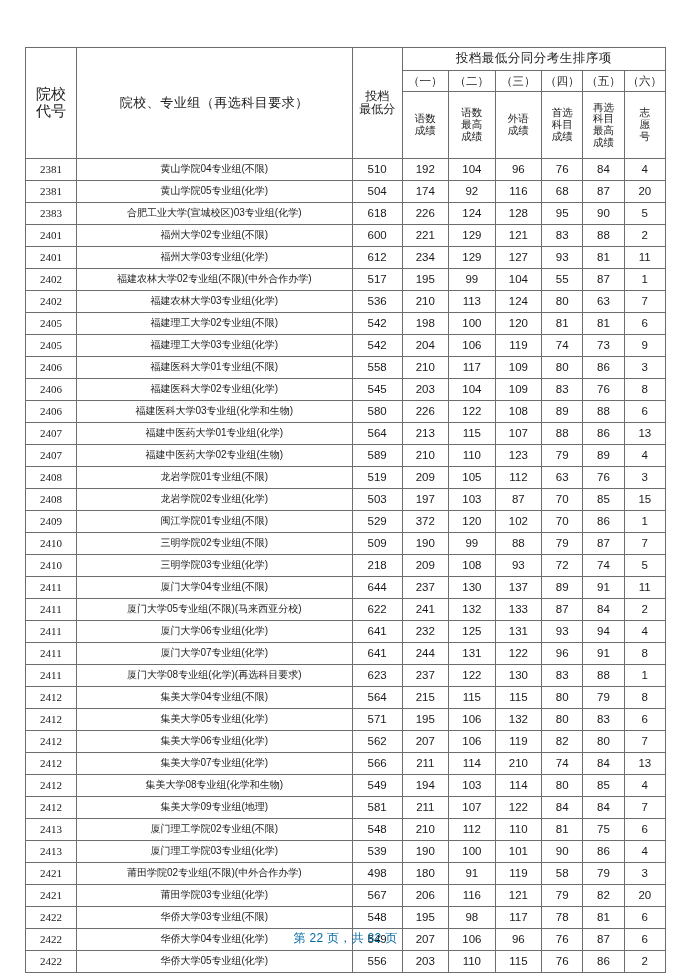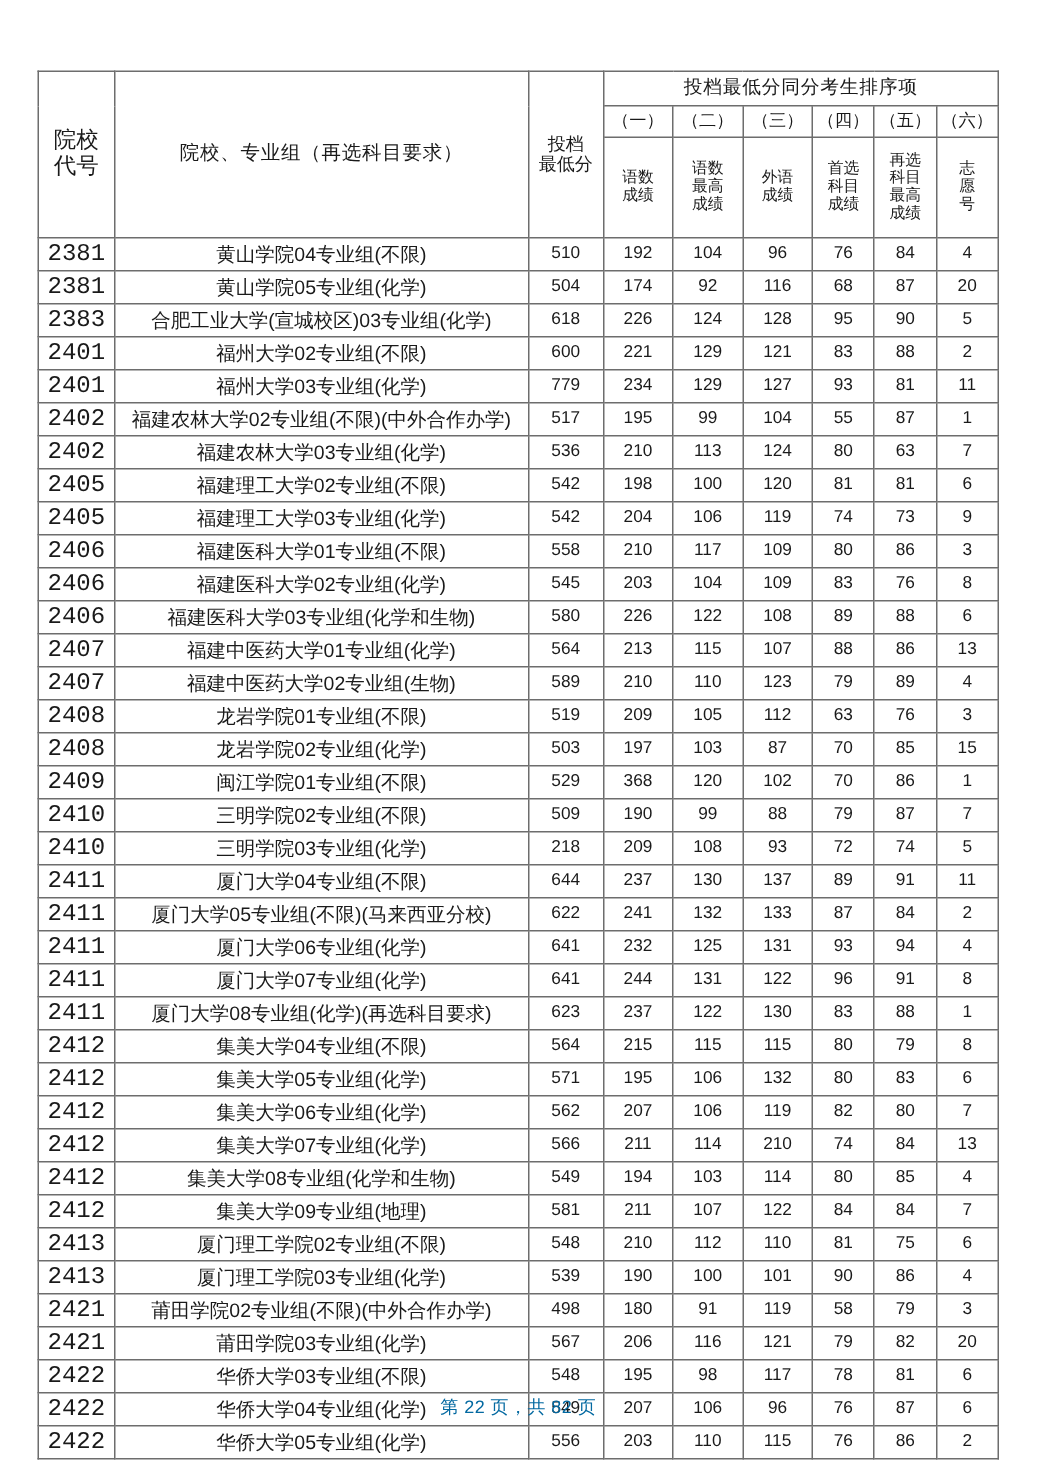--- a/index.html
+++ b/index.html
@@ -77,47 +77,47 @@
     font-family: Liberation Sans, sans-serif;
     font-weight: bold;
   }
   .hdr-code {
     font-size: 15px;
     font-family: Liberation Serif, serif;
     font-weight: bold;
   }
   .hdr-title-name {
     font-size: 13px;
-    font-family: Liberation Mono, monospace;
+    font-family: Liberation Sans, sans-serif;
     font-weight: bold;
     letter-spacing: 0.5px;
   }
 
   
   col.c-code   { width: 48px; }
   col.c-name   { width: 261px; }
   col.c-min    { width: 47px; }
   col.c-v1     { width: 44px; }
   col.c-v2     { width: 44px; }
   col.c-v3     { width: 44px; }
   col.c-v4     { width: 39px; }
   col.c-v5     { width: 39px; }
   col.c-v6     { width: 39px; }
 
   
   tbody tr { height: 22px; }
   td.cell-code {
-    font-size: 16px;
-    font-family: Liberation Mono, monospace;
+    font-size: 11px;
+    font-family: Liberation Serif, serif;
     color: #222;
   }
   td.cell-name {
     text-align: left;
     padding-left: 5px;
-    font-size: 13px;
+    font-size: 10px;
     font-family: "Liberation Sans", "DejaVu Sans", sans-serif;
     white-space: nowrap;
     overflow: hidden;
     color: #111;
   }
   td.cell-num {
     font-size: 11.5px;
     font-family: "Liberation Sans", "DejaVu Sans", sans-serif;
     color: #222;
   }
@@ -264,21 +264,21 @@
           <td class="cell-num">221</td>
           <td class="cell-num">129</td>
           <td class="cell-num">121</td>
           <td class="cell-num">83</td>
           <td class="cell-num">88</td>
           <td class="cell-num">2</td>
         </tr>
         <tr>
           <td class="cell-code">2401</td>
           <td class="cell-name">福州大学03专业组(化学)</td>
-          <td class="cell-num">779</td>
+          <td class="cell-num">612</td>
           <td class="cell-num">234</td>
           <td class="cell-num">129</td>
           <td class="cell-num">127</td>
           <td class="cell-num">93</td>
           <td class="cell-num">81</td>
           <td class="cell-num">11</td>
         </tr>
         <tr>
           <td class="cell-code">2402</td>
           <td class="cell-name">福建农林大学02专业组(不限)(中外合作办学)</td>
@@ -397,21 +397,21 @@
           <td class="cell-num">103</td>
           <td class="cell-num">87</td>
           <td class="cell-num">70</td>
           <td class="cell-num">85</td>
           <td class="cell-num">15</td>
         </tr>
         <tr>
           <td class="cell-code">2409</td>
           <td class="cell-name">闽江学院01专业组(不限)</td>
           <td class="cell-num">529</td>
-          <td class="cell-num">368</td>
+          <td class="cell-num">372</td>
           <td class="cell-num">120</td>
           <td class="cell-num">102</td>
           <td class="cell-num">70</td>
           <td class="cell-num">86</td>
           <td class="cell-num">1</td>
         </tr>
         <tr>
           <td class="cell-code">2410</td>
           <td class="cell-name">三明学院02专业组(不限)</td>
           <td class="cell-num">509</td>

